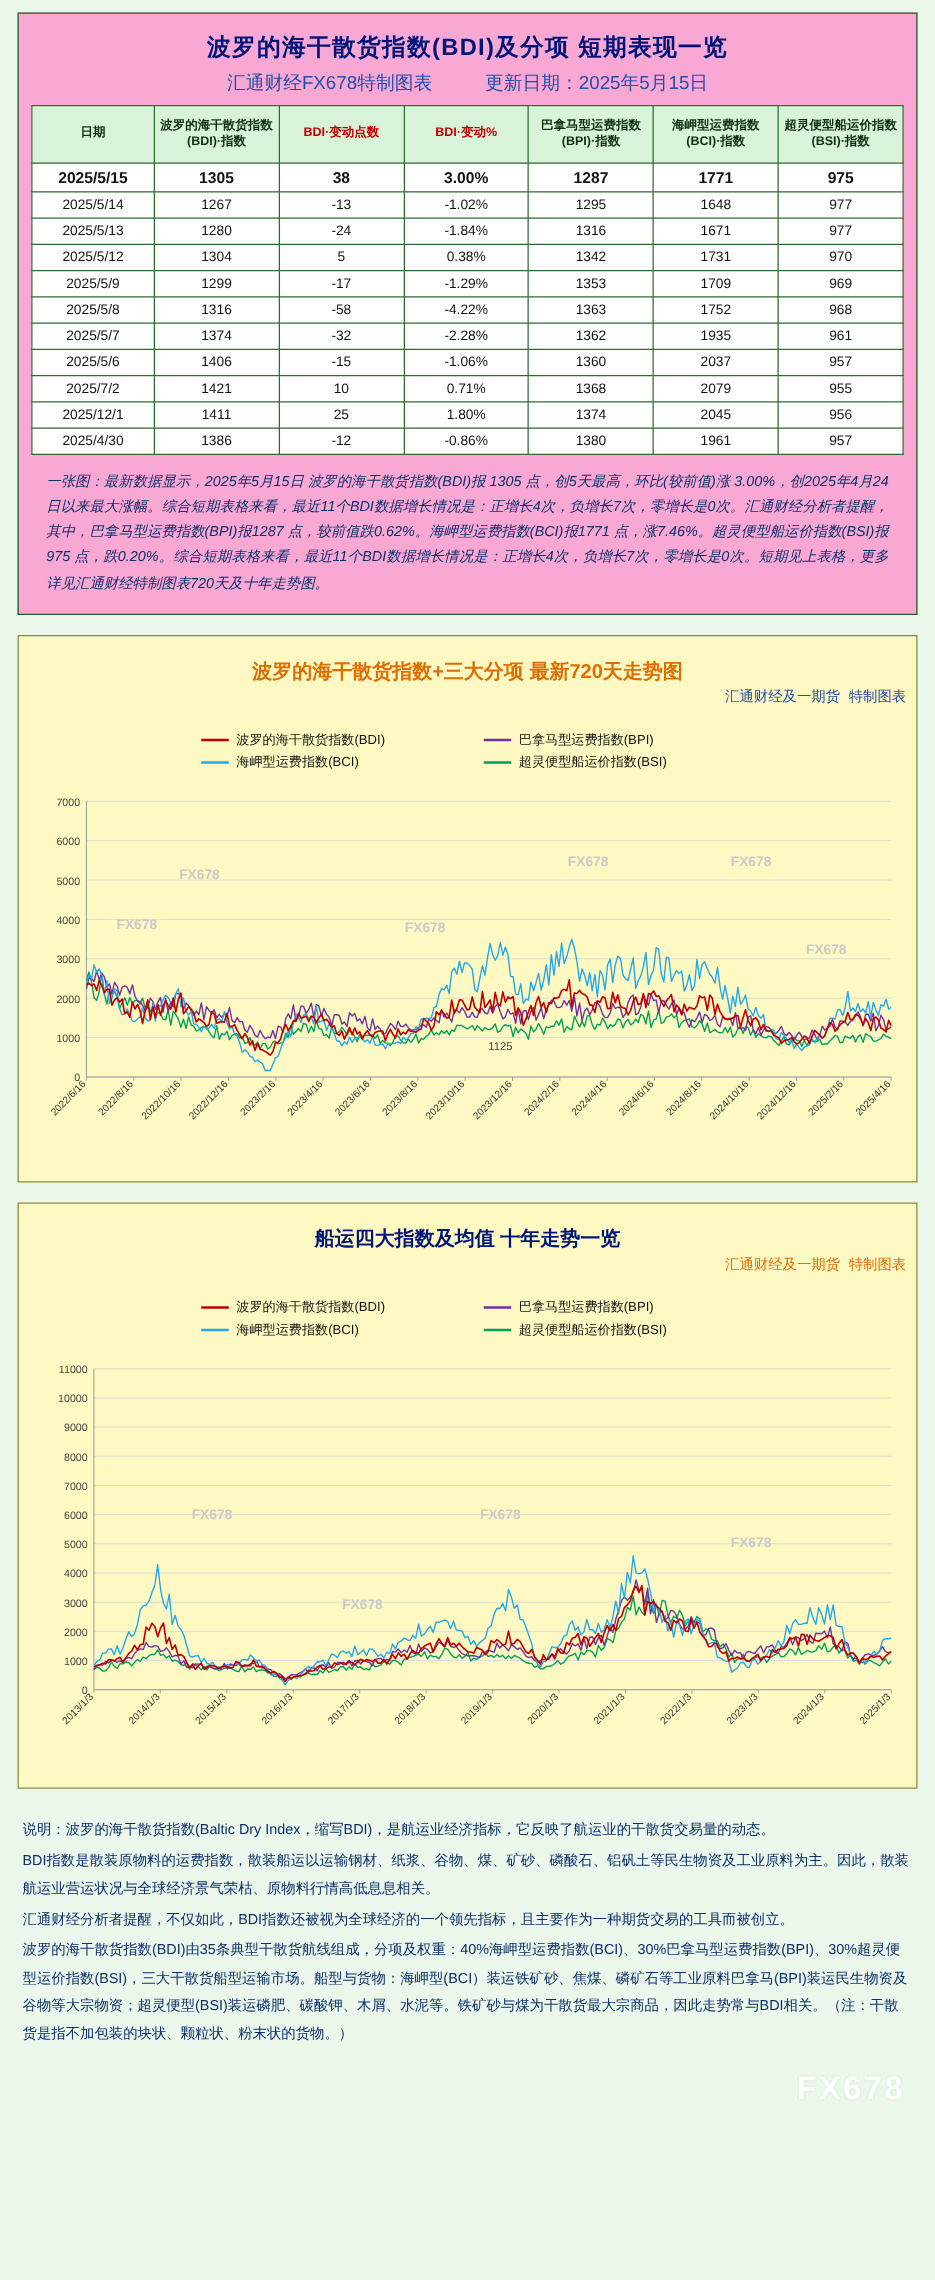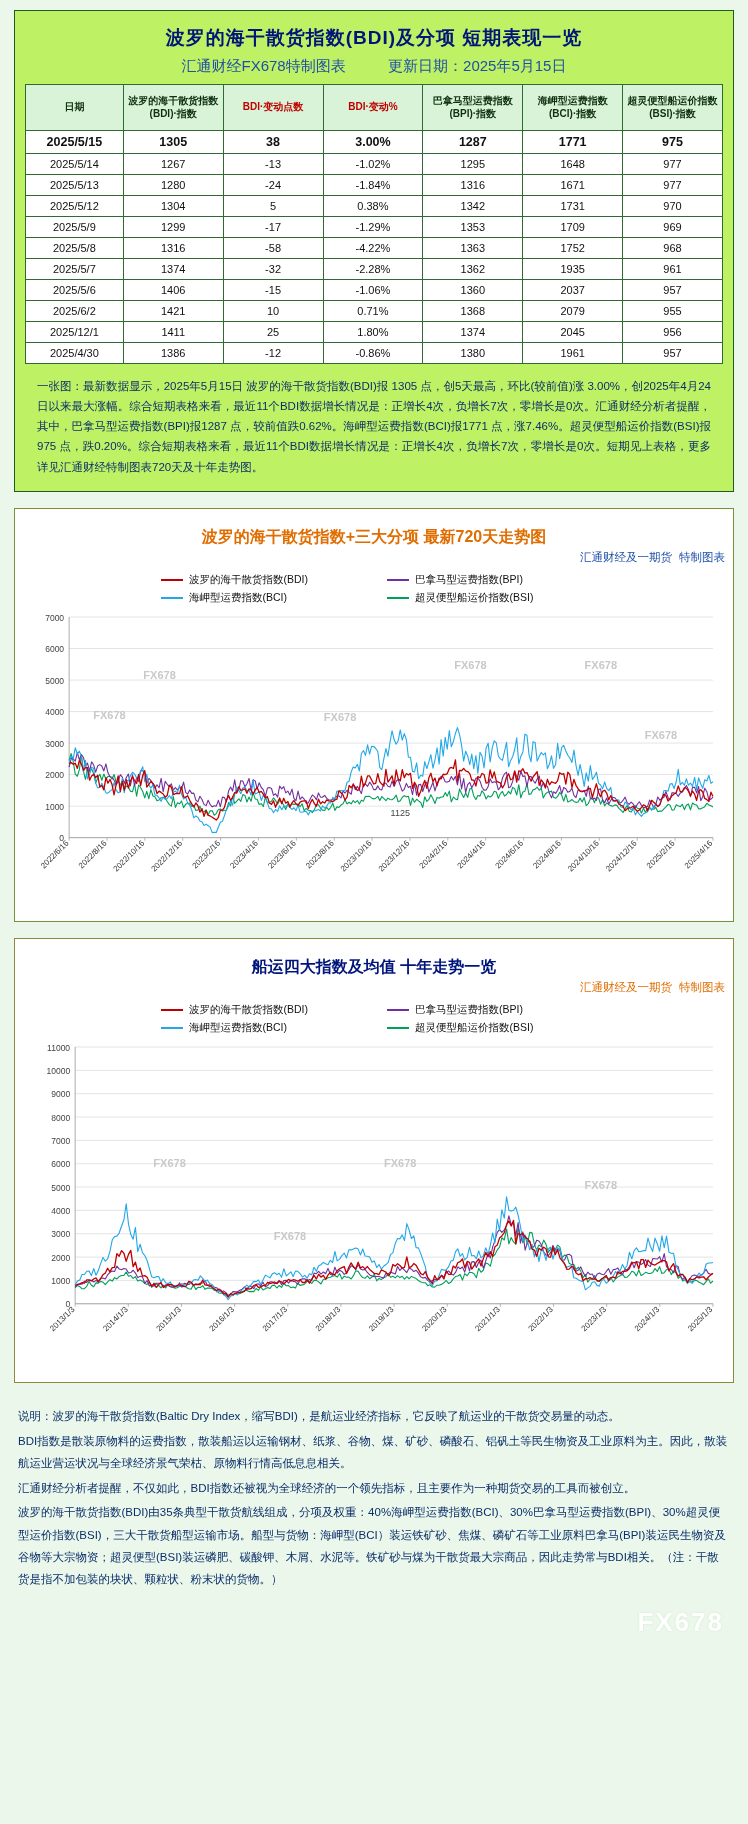--- a/index.html
+++ b/index.html
@@ -7,21 +7,21 @@
   body {
     width: 748px;
     background: #eaf7ea;
     font-family: "Liberation Sans", sans-serif;
     color: #111;
   }
   .page { width: 748px; padding: 10px 14px 6px 14px; }
 
   
   .panel {
-    background: #bef264;
+    background: #f9a8d4;
     border: 1px solid #1f5c1f;
     padding: 8px 10px 10px 10px;
     margin-bottom: 16px;
   }
   .main-title {
     text-align: center;
     color: #00157a;
     font-size: 19px;
     font-weight: bold;
     letter-spacing: 1px;
@@ -64,25 +64,26 @@
   }
   .col-date { width: 14%; }
   .col-num  { width: 14.3%; }
 
   .note {
     font-size: 11.5px;
     line-height: 1.75;
     color: #0b2f6b;
     padding: 12px 12px 4px 12px;
     text-align: justify;
+    font-style: italic;
   }
 
   
   .chart-panel {
-    background: #ffffff;
+    background: #fef9c3;
     border: 1px solid #7a8f3a;
     margin-bottom: 16px;
     padding: 10px 8px 12px 8px;
     position: relative;
   }
   .chart-panel.c2 { border-color:#8b8b3a; }
   .chart-title {
     text-align:center;
     font-size: 16px;
     font-weight: bold;
@@ -100,21 +101,21 @@
   .chart-sub.orange { color:#e06d00; }
 
   .legend {
     display: flex;
     flex-wrap: wrap;
     justify-content: center;
     gap: 4px 26px;
     font-size: 10.5px;
     padding: 2px 0 4px 0;
     max-width: 470px;
-    margin: 0 auto;
+    margin: 12px auto;
   }
   .legend .li { display:flex; align-items:center; width: 200px; }
   .legend .sw { display:inline-block; width: 22px; height: 2px; margin-right: 6px; }
 
   .plot-wrap { position: relative; }
   svg.plot { display:block; width:100%; }
 
   
   .footer {
     font-size: 11.5px;
@@ -225,21 +226,21 @@
         <tr>
           <td>2025/5/6</td>
           <td>1406</td>
           <td>-15</td>
           <td>-1.06%</td>
           <td>1360</td>
           <td>2037</td>
           <td>957</td>
         </tr>
         <tr>
-          <td>2025/6/2</td>
+          <td>2025/7/2</td>
           <td>1421</td>
           <td>10</td>
           <td>0.71%</td>
           <td>1368</td>
           <td>2079</td>
           <td>955</td>
         </tr>
         <tr>
           <td>2025/12/1</td>
           <td>1411</td>

